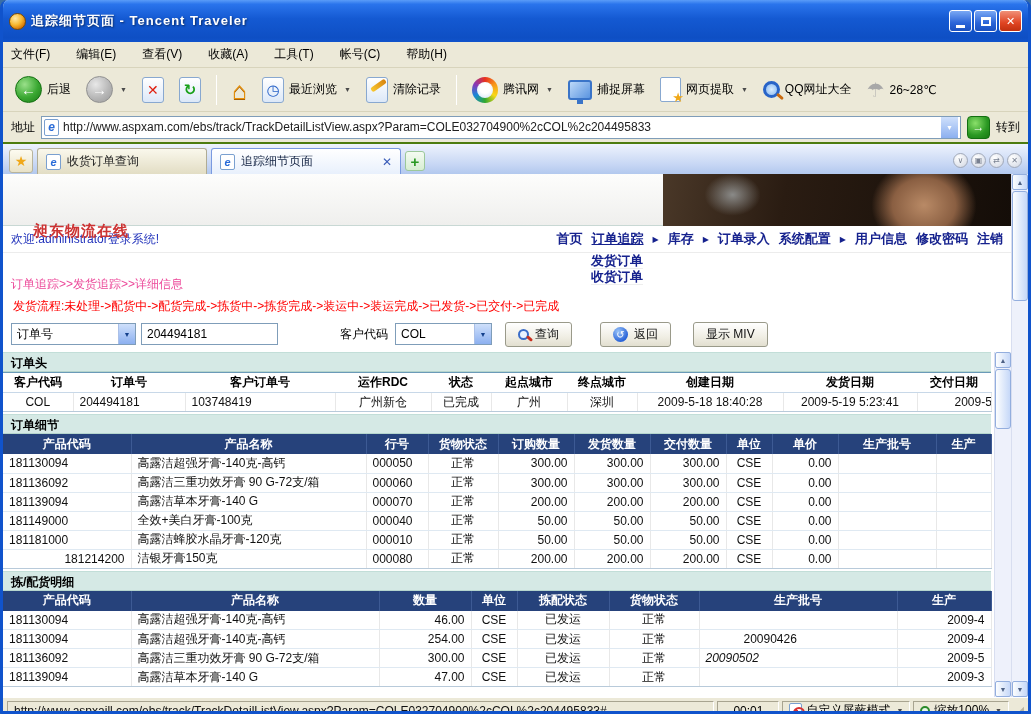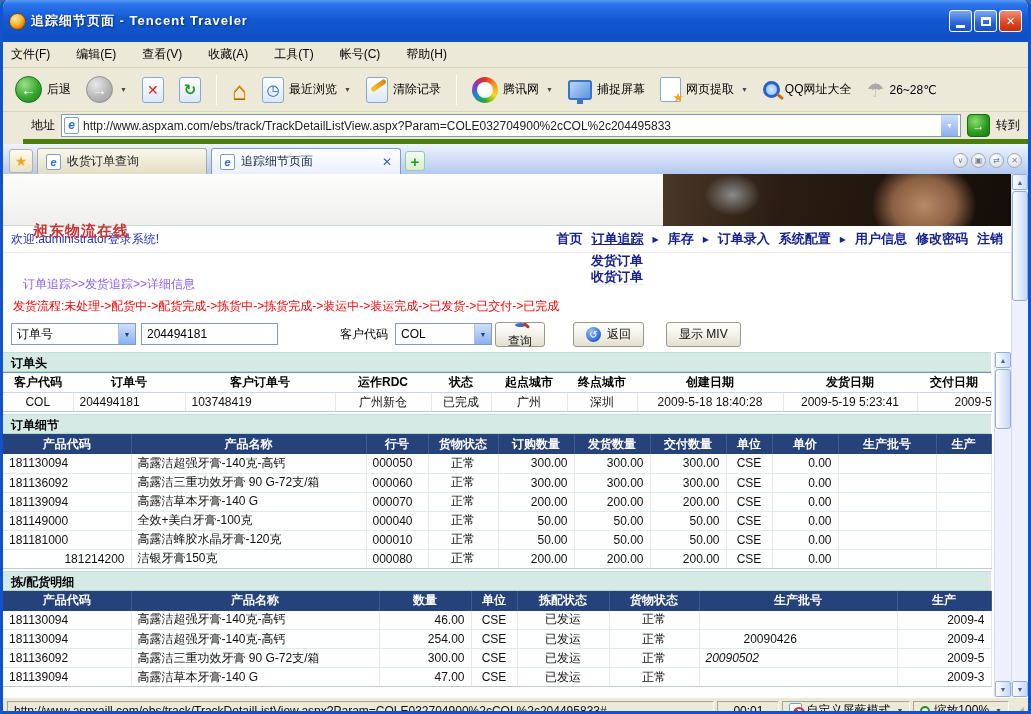--- a/index.html
+++ b/index.html
@@ -54,21 +54,21 @@
   .page-star .star { position:absolute; right:-4px; bottom:-3px; color:#f0a818; font-size:13px; line-height:12px; }
   .mag { width:14px; height:14px; border:3px solid #2864c8; border-radius:50%; position:relative; }
   .mag::after { content:""; position:absolute; width:8px; height:3px; background:#c86a10; border-radius:2px;
                 right:-7px; bottom:-3px; transform:rotate(40deg); }
   .mag.big { width:17px; height:17px; background:radial-gradient(circle,#d8ecff,#88b8f0); }
   .umb { color:#a8a8a8; font-size:20px; }
   .caret { font-size:7px; color:#4a4a4a; margin-left:2px; }
 
   
   .addressbar { height:32px; background:#ece9d8; display:flex; align-items:center; padding:0 8px; gap:6px;
-                border-bottom:5px solid #4d7c0f; font-size:12px;margin-left:20px; }
+                border-bottom:2px solid #4d7c0f; font-size:12px; }
   .addr-field { flex:1; height:23px; background:#fff; border:1px solid #7f9db9; display:flex; align-items:center; padding:0 2px; }
   .mini-page { width:15px; height:17px; background:#fff; border:1px solid #7aa0d0; border-radius:2px; color:#2a6cd8;
                font-style:italic; font-weight:bold; font-size:12px; text-align:center; line-height:15px; flex:0 0 auto; }
   .addr-field input { flex:1; border:0; outline:none; font-size:12px; font-family:inherit; color:#202020; padding:0 4px; background:transparent; }
   .addr-drop { width:17px; height:21px; background:linear-gradient(#cfe0fb,#8cb0f0); display:flex; align-items:center; justify-content:center;
                font-size:7px; color:#fff; }
   .go-btn { width:23px; height:23px; border-radius:4px; background:radial-gradient(circle at 35% 30%,#8ae06a,#2a9822 60%,#187a12);
             border:1px solid #127010; color:#fff; display:flex; align-items:center; justify-content:center; font-weight:bold; }
 
   
@@ -104,34 +104,34 @@
   .welcome-row { height:26px; display:flex; align-items:center; padding:0 8px; font-size:12px; }
   .welcome-text { color:#2233bb; }
   .nav { margin-left:auto; display:flex; align-items:center; gap:9px; font-size:13px; font-weight:bold; color:#16228e; }
   .nav-item { color:#16228e; }
   .nav-item.active { text-decoration:underline; }
   .nav-arrow { font-size:8px; }
 
   .zone { height:44px; position:relative; border-top:1px solid #ececec; }
   .submenu { position:absolute; left:588px; top:0; display:flex; flex-direction:column; font-size:13px; font-weight:bold; color:#16228e; }
   .submenu-item { line-height:15px; border-bottom:1px solid #eeeeee; }
-  .breadcrumb { position:absolute; left:20px; bottom:3px; font-size:12px; color:#8b5cf6;margin-top:8px; }
+  .breadcrumb { position:absolute; left:8px; bottom:3px; font-size:12px; color:#ec4899;margin-top:8px; }
 
   .flowline { height:20px; line-height:20px; padding-left:10px; color:#ff0000; font-size:12px; }
 
   .formrow { height:36px; display:flex; align-items:center; padding-left:8px; font-size:12px; }
   .xp-select { width:125px; height:22px; border:1px solid #7f9db9; background:#fff; display:flex; align-items:center; padding-left:5px; }
   .xp-select .sel-arrow { margin-left:auto; width:17px; height:20px; background:linear-gradient(#cfe0fb,#8cb0f0);
                           border-left:1px solid #aac0e8; display:flex; align-items:center; justify-content:center; font-size:7px; color:#14408c; }
   .order-input { width:137px; height:22px; border:1px solid #7f9db9; margin-left:5px; padding:0 5px; font-size:12px; font-family:inherit; }
   .cust-label { margin-left:62px; margin-right:7px; }
   .xp-select.cust { width:97px; }
   .xp-btn { height:25px; display:flex; align-items:center; gap:6px; padding:0 12px; border:1px solid #9a9a8a; border-radius:3px;
             background:linear-gradient(#ffffff,#f0eee4 60%,#e2dfd0); font-size:12px; color:#101010; }
-  .btn-query { margin-left:3px;flex-direction:column; }
+  .btn-query { margin-left:13px; }
   .btn-return { margin-left:28px; }
   .btn-miv { margin-left:22px; }
   .mag-sm { width:11px; height:11px; border:2px solid #3a6cc8; border-radius:50%; position:relative; background:#eaf2ff; }
   .mag-sm::after { content:""; position:absolute; width:7px; height:3px; background:#c83020; border-radius:2px; right:-6px; bottom:-2px; transform:rotate(40deg); }
   .ret-ico { width:15px; height:15px; border-radius:50%; background:radial-gradient(circle at 35% 30%,#9ac4f8,#2a64d8 70%); color:#fff;
              font-size:10px; display:flex; align-items:center; justify-content:center; }
 
   
   .tables-region { height:345px; position:relative; }
   .tables-inner { width:988px; }

